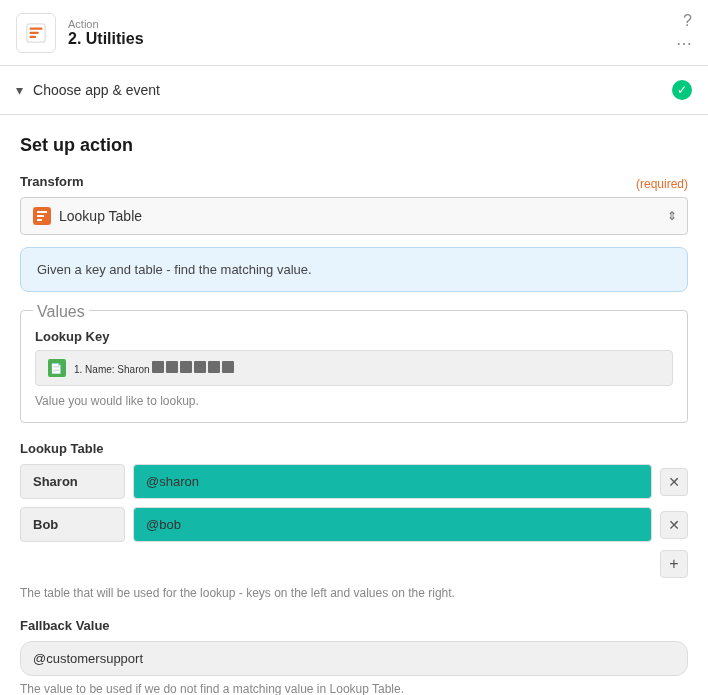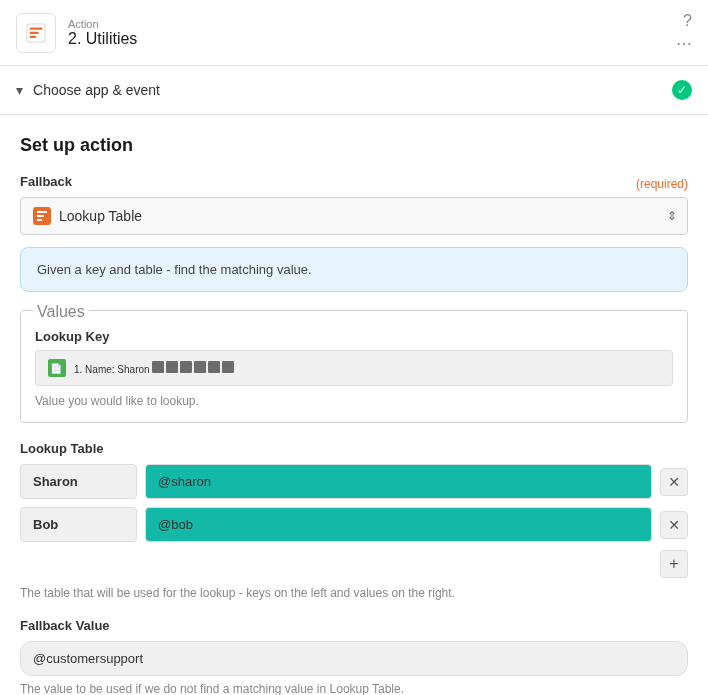--- a/index.html
+++ b/index.html
@@ -37,21 +37,21 @@
     }
     .header-text {
       flex: 1;
     }
     .header-text .action-label {
       font-size: 11px;
       color: #888;
     }
     .header-text .action-title {
       font-size: 16px;
-      font-weight: 400;
+      font-weight: 700;
       color: #1a1a1a;
     }
     .header-actions {
       display: flex;
       flex-direction: column;
       align-items: flex-end;
       gap: 4px;
     }
     .help-icon, .more-icon {
       color: #888;
@@ -252,21 +252,21 @@
       margin-bottom: 8px;
     }
 
     .table-row-item {
       display: flex;
       align-items: center;
       gap: 8px;
       margin-bottom: 8px;
     }
     .table-key-cell {
-      width: 117px;
+      width: 105px;
       padding: 9px 12px;
       background: #f0f0f0;
       border: 1px solid #ddd;
       border-radius: 4px;
       font-size: 13px;
       font-weight: 600;
       color: #333;
       flex-shrink: 0;
     }
     .table-value-cell {
@@ -360,21 +360,21 @@
   <span class="chevron-icon">▾</span>
   <span class="section-label">Choose app &amp; event</span>
   <div class="check-circle">✓</div>
 </div>
 
 <div class="main-content">
 
   <div class="set-up-title">Set up action</div>
 
   <div class="field-row">
-    <span class="field-label">Fallback</span>
+    <span class="field-label">Transform</span>
     <span class="required-label">(required)</span>
   </div>
   <div class="select-wrapper">
     <div class="select-display">
       <div class="select-icon">
         <svg viewBox="0 0 12 12" fill="white">
             <rect x="1" y="1" width="10" height="2" rx="0.5"></rect>
             <rect x="1" y="5" width="7" height="2" rx="0.5"></rect>
             <rect x="1" y="9" width="5" height="2" rx="0.5"></rect>
           </svg>

